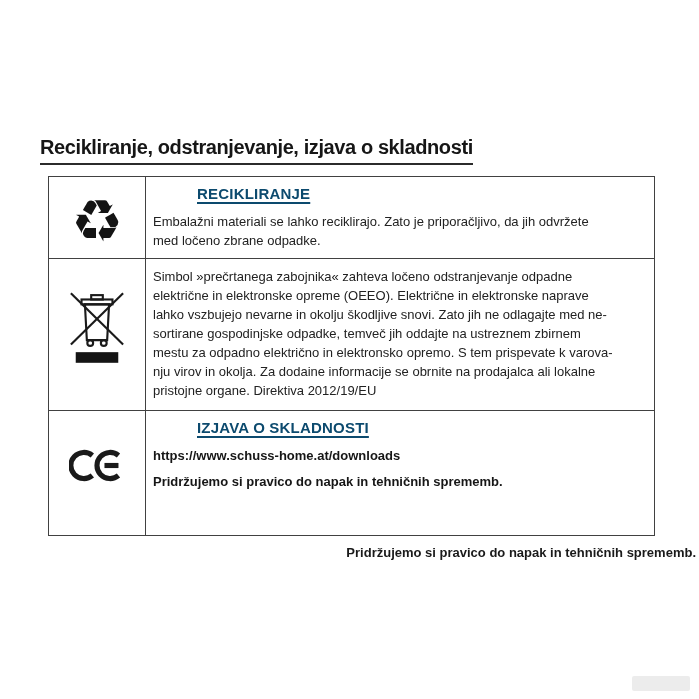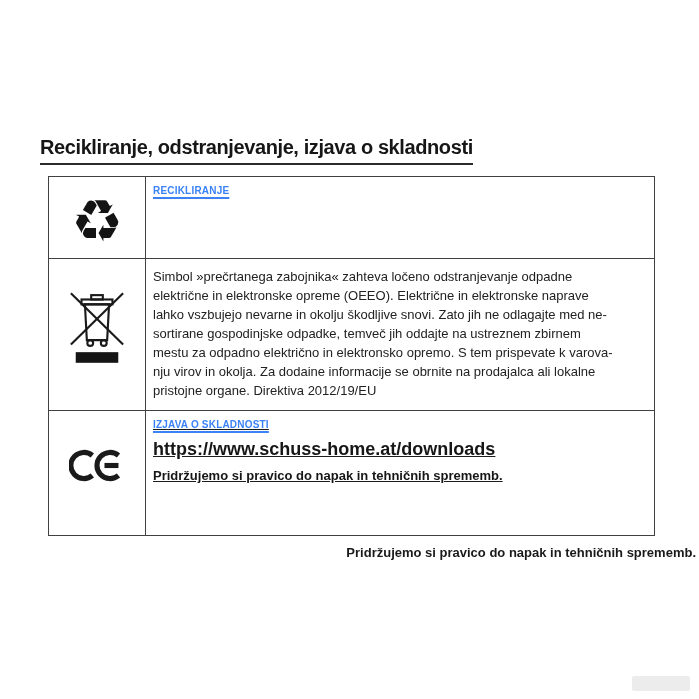--- a/index.html
+++ b/index.html
@@ -30,52 +30,53 @@
     left: 48px;
     top: 176px;
     width: 607px;
     border: 1.5px solid #414141;
     background: #fff;
   }
   .row { display: flex; }
   .row + .row { border-top: 1.5px solid #414141; }
   .row-1 { height: 81px; }
   .row-2 { height: 152px; }
-  .row-3 { height: 125px; text-decoration: underline; }
+  .row-3 { height: 125px; }
   .icon-cell {
     width: 97px;
     flex: 0 0 97px;
     border-right: 1.5px solid #414141;
     display: flex;
     align-items: center;
     justify-content: center;
   }
   .text-cell {
     flex: 1;
     padding: 8px 4px 0 7px;
     overflow: hidden;
   }
   .section-heading {
-    font-size: 10px;
+    font-size: 15px;
     font-weight: bold;
     letter-spacing: 0.2px;
-    color: #3b82f6;
+    color: #0c4a6e;
     text-decoration: underline;
     text-decoration-thickness: 2px;
     text-underline-offset: 3px;
     margin-bottom: 10px;
+    margin-left: 44px;
   }
   .section-body {
     font-size: 13px;
     line-height: 19px;
     color: #222;
     white-space: pre-line;
   }
   .link-line {
-    font-size: 18px;
+    font-size: 13px;
     line-height: 19px;
     font-weight: bold;
     color: #161616;
   }
   .note-line {
     margin-top: 7px;
     font-size: 13px;
     line-height: 19px;
     font-weight: bold;
     color: #161616;
@@ -115,20 +116,22 @@
   <h1 class="page-title">Recikliranje, odstranjevanje, izjava o skladnosti</h1>
 
   <div class="info-table">
 
     <div class="row row-1">
       <div class="icon-cell">
         <span class="recycle-glyph">♻</span>
       </div>
       <div class="text-cell">
         <div class="section-heading">RECIKLIRANJE</div>
+        <div class="section-body">Embalažni materiali se lahko reciklirajo. Zato je priporačljivo, da jih odvržete
+med ločeno zbrane odpadke.</div>
       </div>
     </div>
 
     <div class="row row-2">
       <div class="icon-cell">
         <svg class="weee-icon" width="58" height="76" viewBox="0 0 60 78">
           <g stroke="#1a1a1a" stroke-width="2.2" fill="none">
             <line x1="3" y1="3" x2="57" y2="56"></line>
             <line x1="57" y1="3" x2="3" y2="56"></line>
             <rect x="24" y="5" width="12" height="4.5"></rect>

